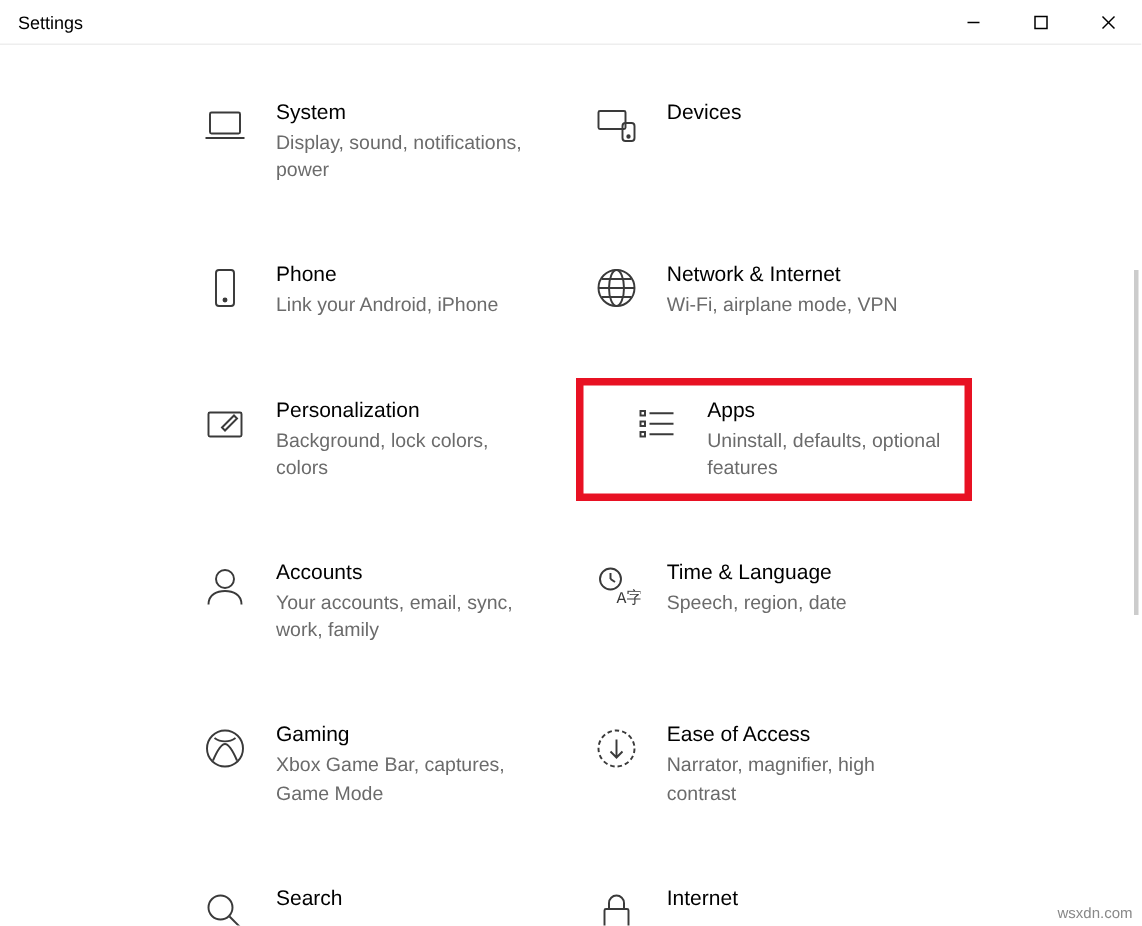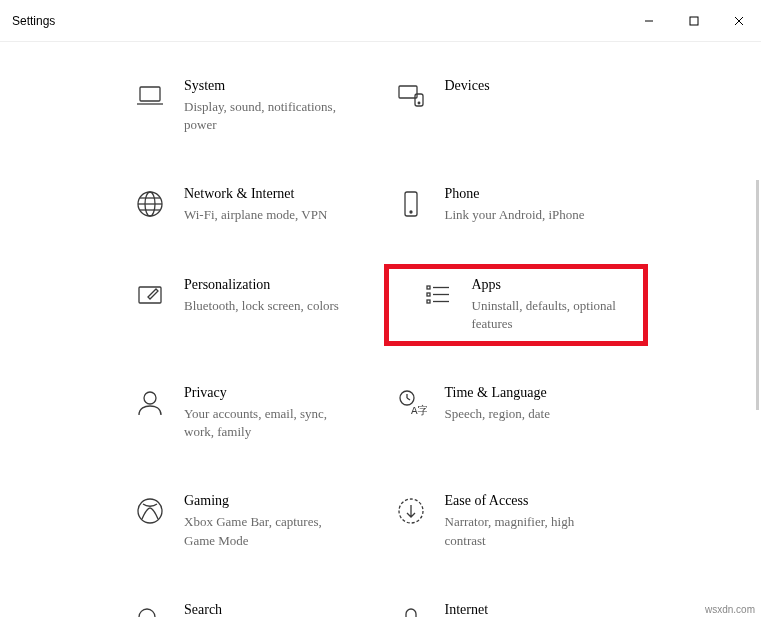--- a/index.html
+++ b/index.html
@@ -5,21 +5,21 @@
   * { box-sizing: border-box; margin: 0; padding: 0; }
   body {
     font-family: "Segoe UI", -apple-system, sans-serif;
     background: #fff;
     width: 761px;
     height: 617px;
     overflow: hidden;
     position: relative;
   }
   .titlebar {
-    height: 42px;
+    height: 30px;
     display: flex;
     align-items: center;
     padding-left: 12px;
     font-size: 12px;
     border-bottom: 1px solid #eee;
   }
   .titlebar-title { flex: 1; color: #000; }
   .win-controls { display: flex; }
   .win-btn {
     width: 45px; height: 30px;
@@ -46,21 +46,21 @@
     padding-left: 31px;
   }
   .cat-icon {
     width: 32px; height: 32px;
     flex-shrink: 0;
     color: #a16207;
     margin-top: 2px;
     font-family: Liberation Mono, monospace;
   }
   .cat-icon svg { width: 100%; height: 100%; stroke: #3a3a3a; stroke-width: 1.3; fill: none; }
-  .cat-text { flex: 1; font-family: Liberation Serif, serif; }
+  .cat-text { flex: 1; }
   .cat-title { font-size: 14px; color: #000; margin-bottom: 4px; }
   .cat-desc { font-size: 13px; color: #6b6b6b; line-height: 1.4; max-width: 170px; }
   .scrollbar {
     position: absolute;
     right: 2px; top: 180px;
     width: 3px; height: 230px;
     background: #ccc;
   }
   .watermark {
     position: absolute;
@@ -117,56 +117,56 @@
         </svg>
     </div>
     <div class="cat-text">
       <div class="cat-title">Devices</div>
     </div>
   </div>
 
   <div class="category">
     <div class="cat-icon">
       <svg viewBox="0 0 32 32">
+          <rect x="10" y="4" width="12" height="24" rx="2"></rect>
+          <circle cx="16" cy="24" r="1" fill="#3a3a3a"></circle>
+        </svg>
+    </div>
+    <div class="cat-text">
+      <div class="cat-title">Phone</div>
+      <div class="cat-desc">Link your Android, iPhone</div>
+    </div>
+  </div>
+
+  <div class="category">
+    <div class="cat-icon">
+      <svg viewBox="0 0 32 32">
           <circle cx="16" cy="16" r="12"></circle>
           <ellipse cx="16" cy="16" rx="5" ry="12"></ellipse>
           <line x1="4" y1="16" x2="28" y2="16"></line>
           <line x1="6" y1="10" x2="26" y2="10"></line>
           <line x1="6" y1="22" x2="26" y2="22"></line>
         </svg>
     </div>
     <div class="cat-text">
       <div class="cat-title">Network &amp; Internet</div>
       <div class="cat-desc">Wi-Fi, airplane mode, VPN</div>
     </div>
   </div>
 
   <div class="category">
     <div class="cat-icon">
       <svg viewBox="0 0 32 32">
-          <rect x="10" y="4" width="12" height="24" rx="2"></rect>
-          <circle cx="16" cy="24" r="1" fill="#3a3a3a"></circle>
-        </svg>
-    </div>
-    <div class="cat-text">
-      <div class="cat-title">Phone</div>
-      <div class="cat-desc">Link your Android, iPhone</div>
-    </div>
-  </div>
-
-  <div class="category">
-    <div class="cat-icon">
-      <svg viewBox="0 0 32 32">
           <rect x="5" y="8" width="22" height="16" rx="1"></rect>
           <path d="M14 18 L22 10 L24 12 L16 20 Z"></path>
         </svg>
     </div>
     <div class="cat-text">
       <div class="cat-title">Personalization</div>
-      <div class="cat-desc">Bluetooth, lock screen, colors</div>
+      <div class="cat-desc">Background, lock colors, colors</div>
     </div>
   </div>
 
   <div class="category highlighted">
     <div class="cat-icon">
       <svg viewBox="0 0 32 32">
           <rect x="5" y="7" width="3" height="3"></rect>
           <line x1="11" y1="8.5" x2="27" y2="8.5"></line>
           <rect x="5" y="14" width="3" height="3"></rect>
           <line x1="11" y1="15.5" x2="27" y2="15.5"></line>
@@ -181,21 +181,21 @@
   </div>
 
   <div class="category">
     <div class="cat-icon">
       <svg viewBox="0 0 32 32">
           <circle cx="16" cy="11" r="6"></circle>
           <path d="M5 28 C5 21 11 19 16 19 C21 19 27 21 27 28"></path>
         </svg>
     </div>
     <div class="cat-text">
-      <div class="cat-title">Privacy</div>
+      <div class="cat-title">Accounts</div>
       <div class="cat-desc">Your accounts, email, sync, work, family</div>
     </div>
   </div>
 
   <div class="category">
     <div class="cat-icon">
       <svg viewBox="0 0 32 32">
           <circle cx="12" cy="11" r="7"></circle>
           <line x1="12" y1="7" x2="12" y2="11"></line>
           <line x1="12" y1="11" x2="15" y2="13"></line>

